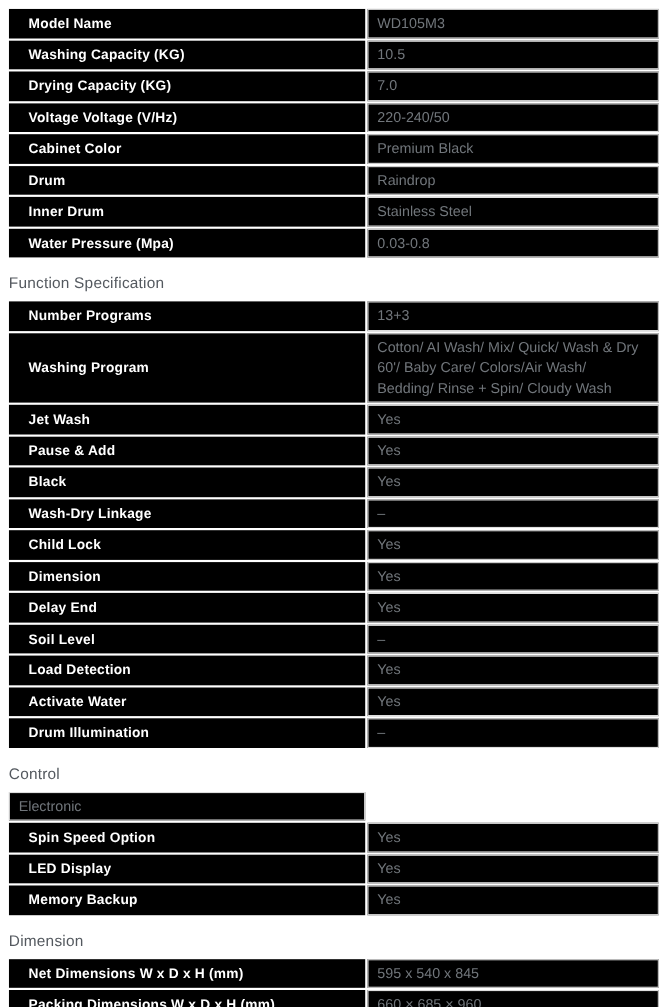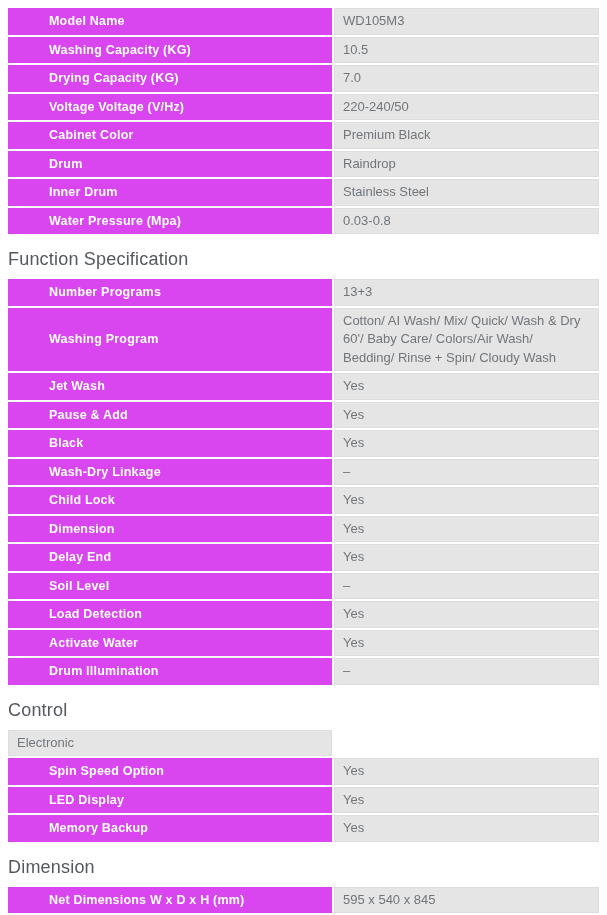--- a/index.html
+++ b/index.html
@@ -8,49 +8,49 @@
   body {
     margin: 8px;
     width: 591px;
     font-family: "Liberation Sans", sans-serif;
     -webkit-font-smoothing: antialiased;
   }
   main {
     width: 591px;
   }
   h2.section-heading {
-    font-size: 18px;
+    font-size: 14px;
     font-weight: 400;
     color: #54595f;
     margin: 15px 0 9px 0;
     letter-spacing: 0.2px;
   }
   .spec-table {
     width: 100%;
   }
   .spec-row {
     display: grid;
     grid-template-columns: 324px 1fr;
     gap: 2px;
     margin-bottom: 2px;
     min-height: 25px;
   }
   .label-cell {
-    background: #d946ef;
+    background: #000000;
     color: #ffffff;
     font-size: 12.5px;
     font-weight: 700;
     letter-spacing: 0.2px;
     display: flex;
     align-items: center;
-    padding: 3px 10px 3px 41px;
+    padding: 3px 10px 3px 18px;
     box-sizing: border-box;
   }
   .value-cell {
-    background: #e5e5e5;
+    background: #000000;
     border: 1px solid #dddddd;
     color: #71767b;
     font-size: 13px;
     line-height: 18.5px;
     display: flex;
     align-items: center;
     padding: 3px 12px 3px 8px;
     box-sizing: border-box;
   }
 </style>

